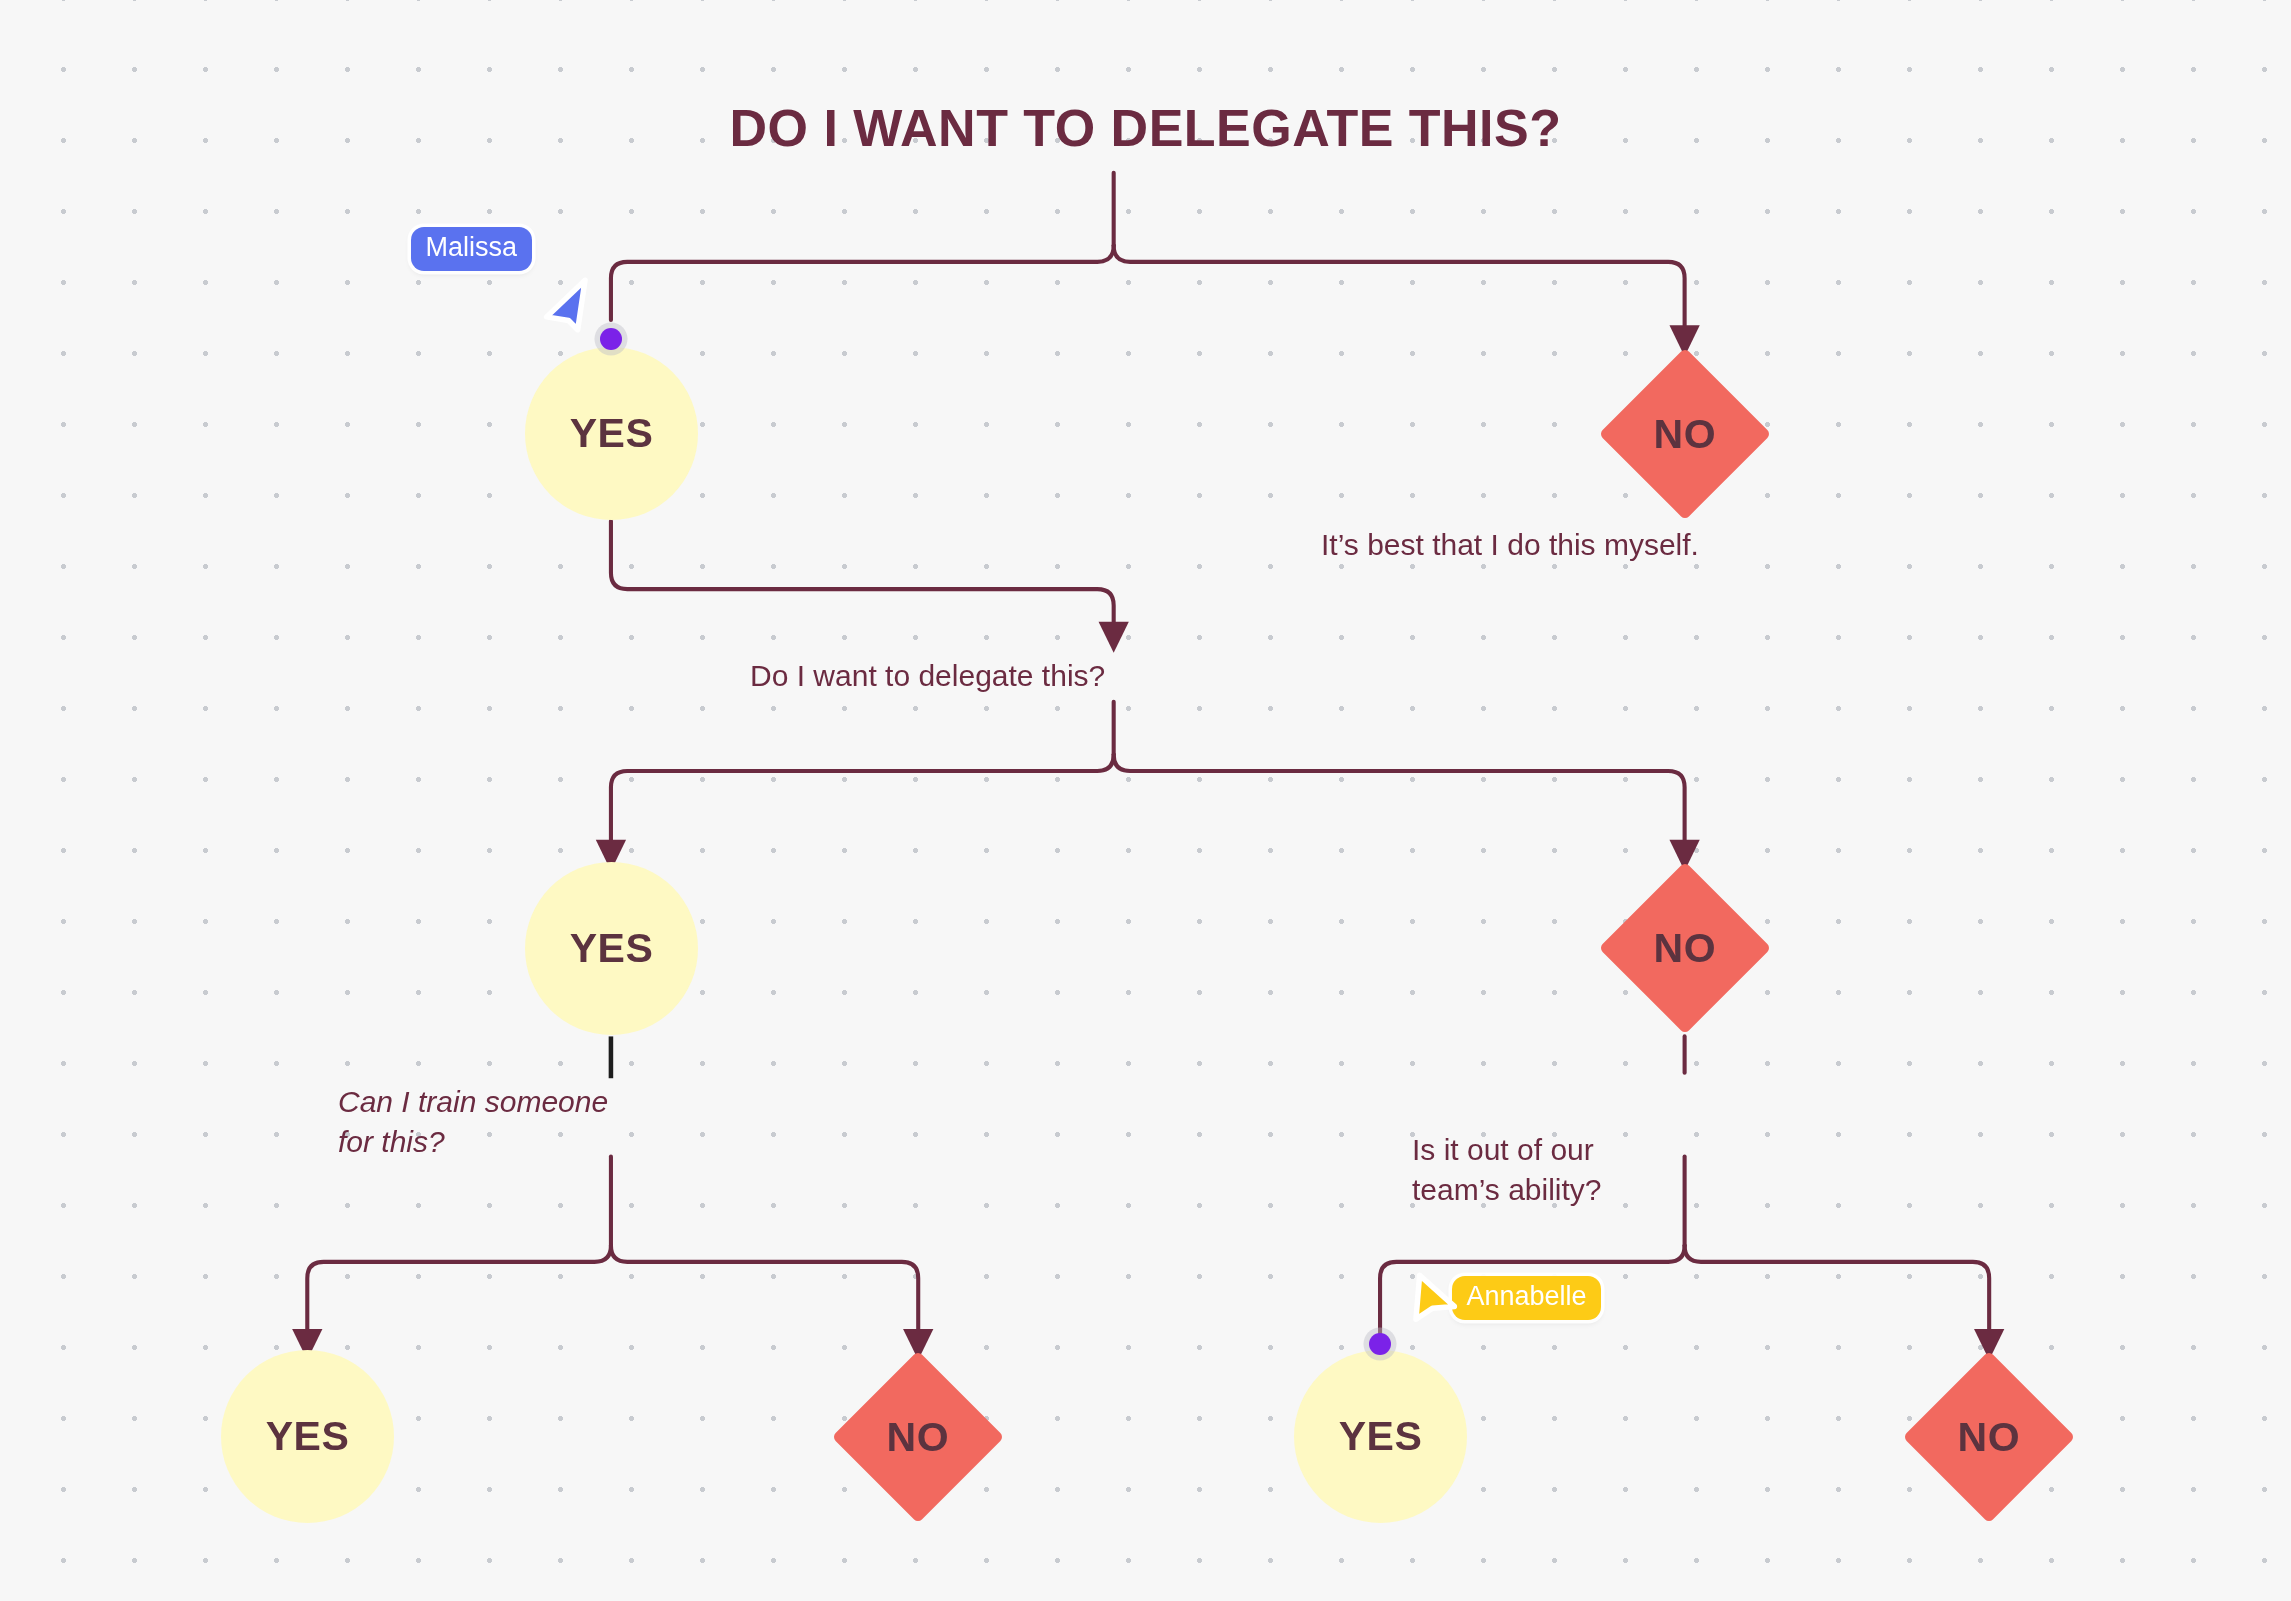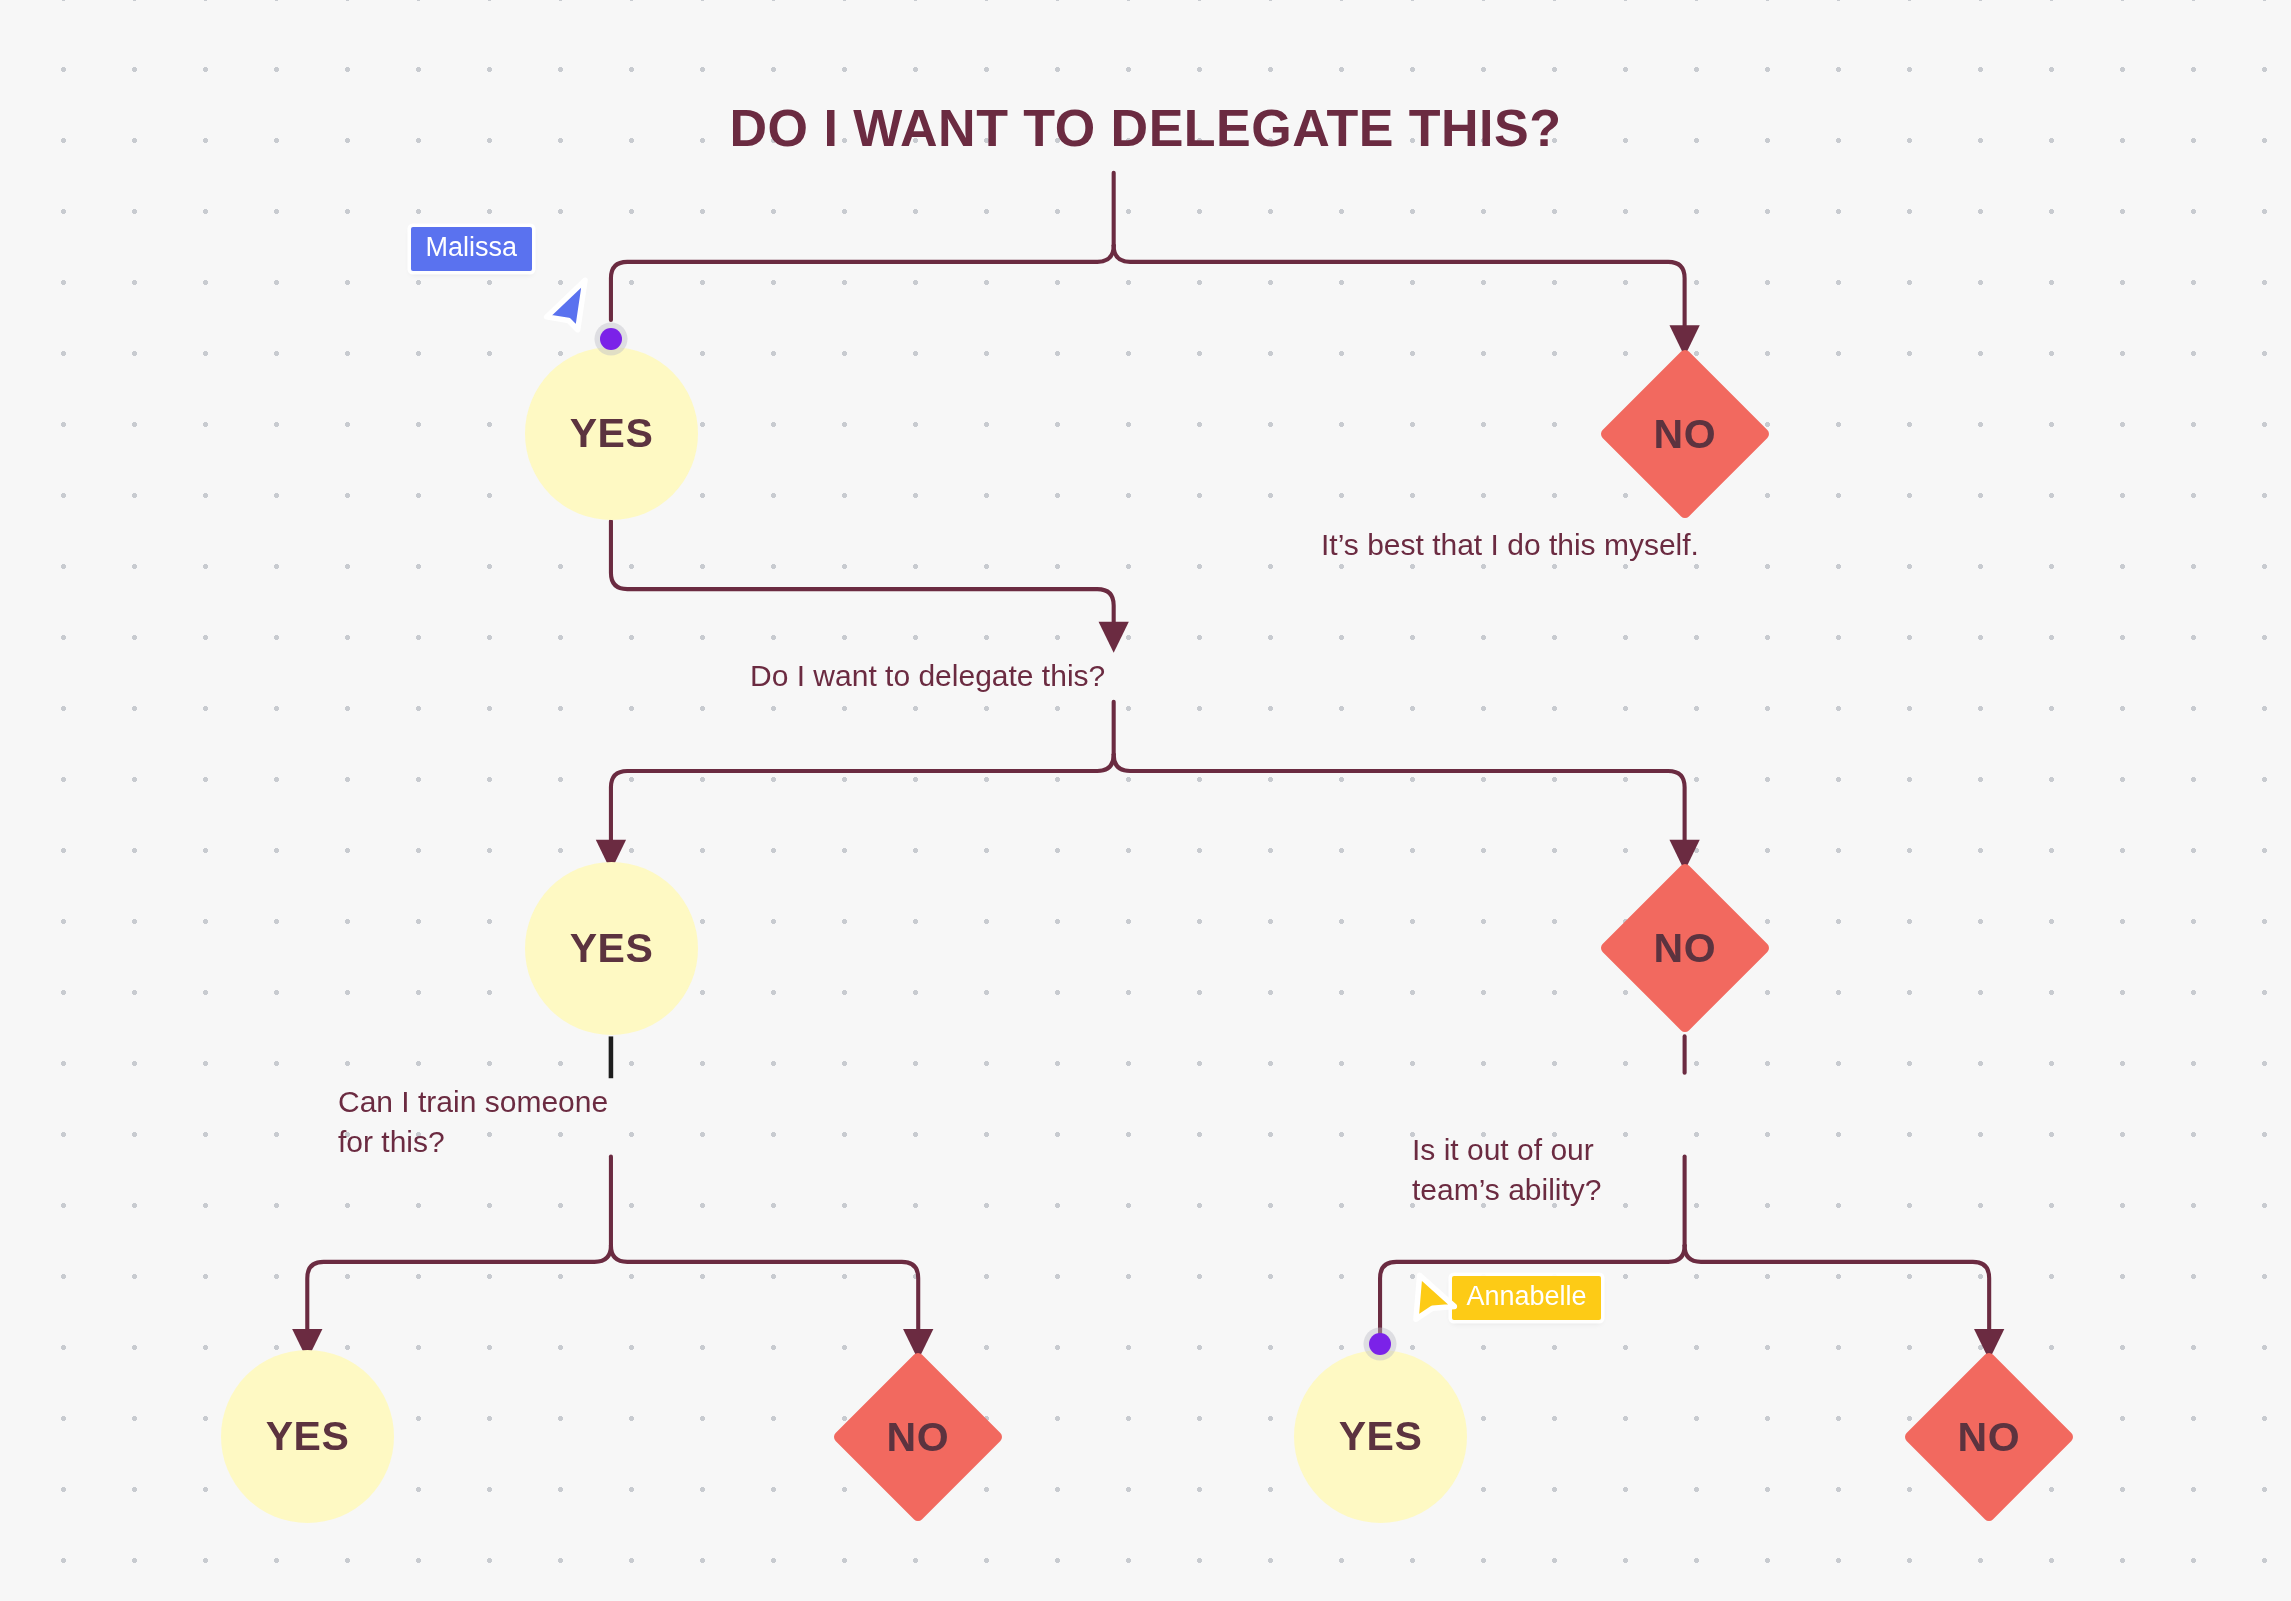--- a/index.html
+++ b/index.html
@@ -103,21 +103,21 @@
     box-shadow: 0 0 0 5.5px rgba(190,190,200,0.45);
   }
 
   
   .cursor-group {
     position: absolute;
   }
 
   .cursor-chip {
     position: absolute;
-    border-radius: 2px;
+    border-radius: 13px;
     padding: 6.4px 14.5px 8.2px 14.5px;
     font-size: 27px;
     line-height: 1.08;
     color: #ffffff;
     white-space: nowrap;
     box-shadow: 0 0 0 3.6px rgba(255,255,255,0.95), 0 2.7px 6.4px rgba(0,0,0,0.10);
   }
 
   .cursor-arrow {
     position: absolute;
@@ -178,21 +178,21 @@
   <div class="caption" style="left:750px; top:656px; width:727px;">Do I want to delegate this?</div>
 
   <div class="node node-circle" style="left:525px; top:862px; width:173px; height:173px;">
     <span class="node-label">YES</span>
   </div>
 
   <div class="node node-diamond" style="left:1624px; top:887px; width:122px; height:122px;">
     <span class="node-label">NO</span>
   </div>
 
-  <div class="caption" style="left:338px; top:1082px; width:545px;">Can I train someone
+  <div class="caption" style="left:338px; top:1082px; width:545px;font-style:italic;">Can I train someone
 for this?</div>
 
   <div class="caption" style="left:1412px; top:1130px; width:545px;">Is it out of our
 team’s ability?</div>
 
   <div class="node node-circle" style="left:221px; top:1350px; width:173px; height:173px;">
     <span class="node-label">YES</span>
   </div>
 
   <div class="node node-diamond" style="left:857px; top:1376px; width:122px; height:122px;">

